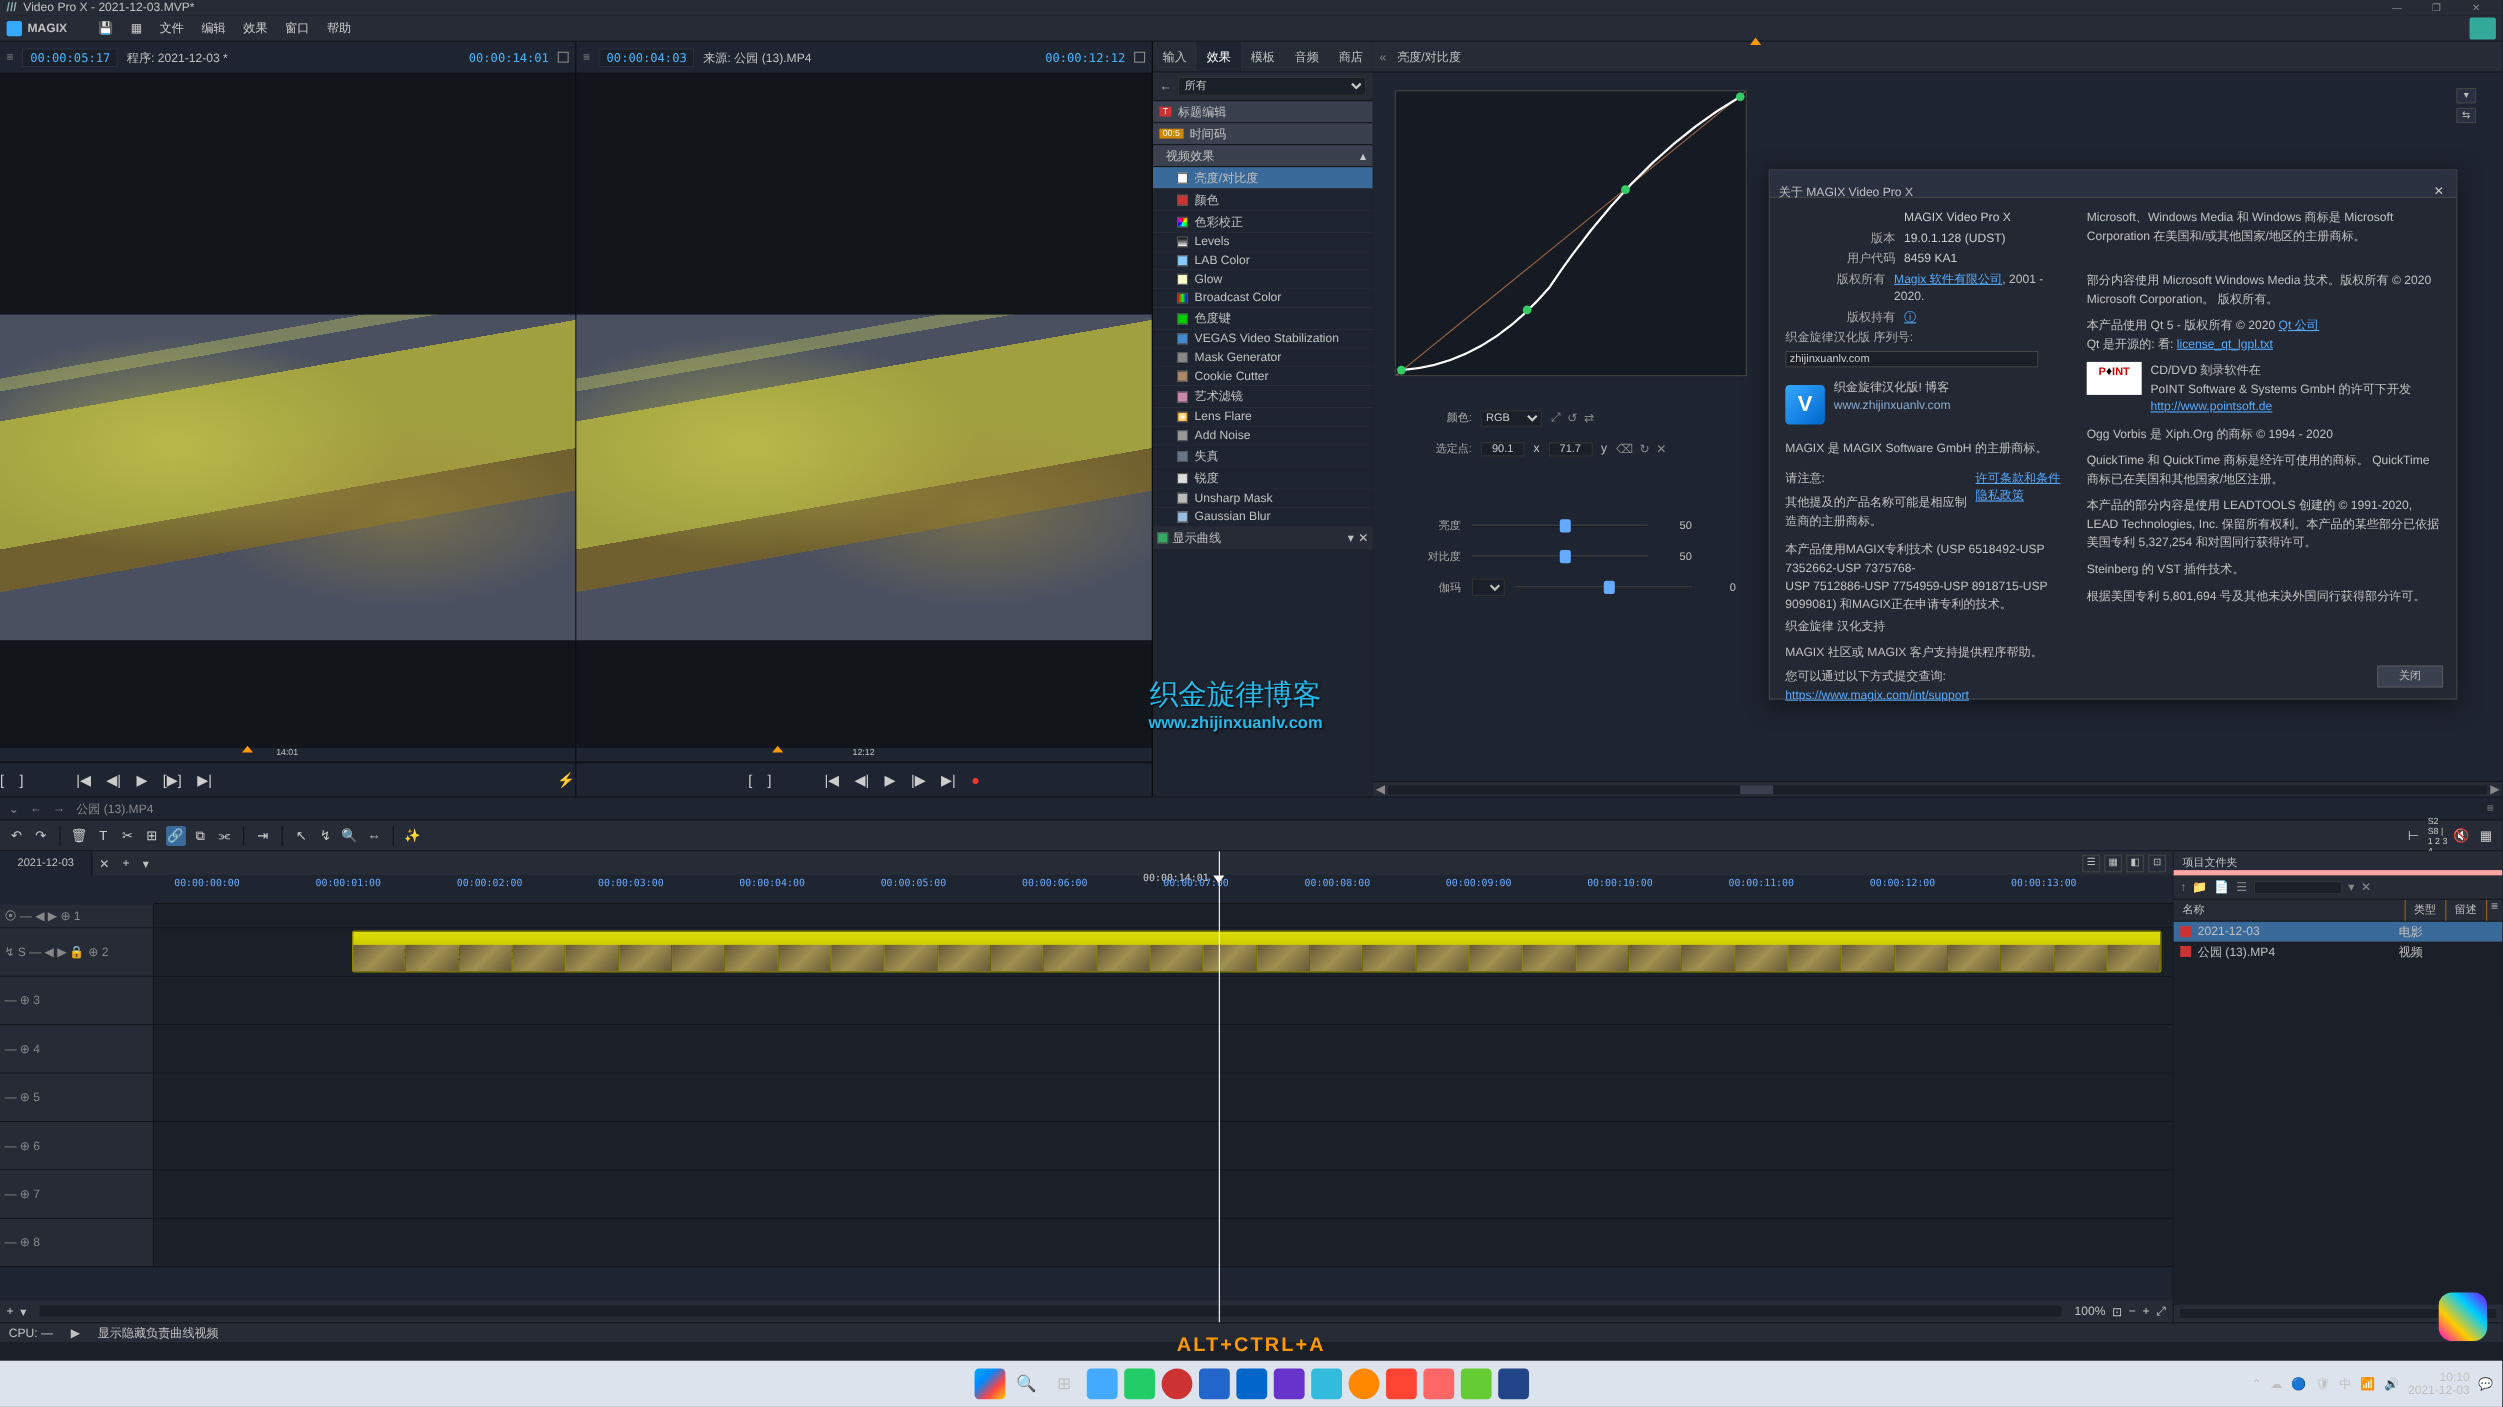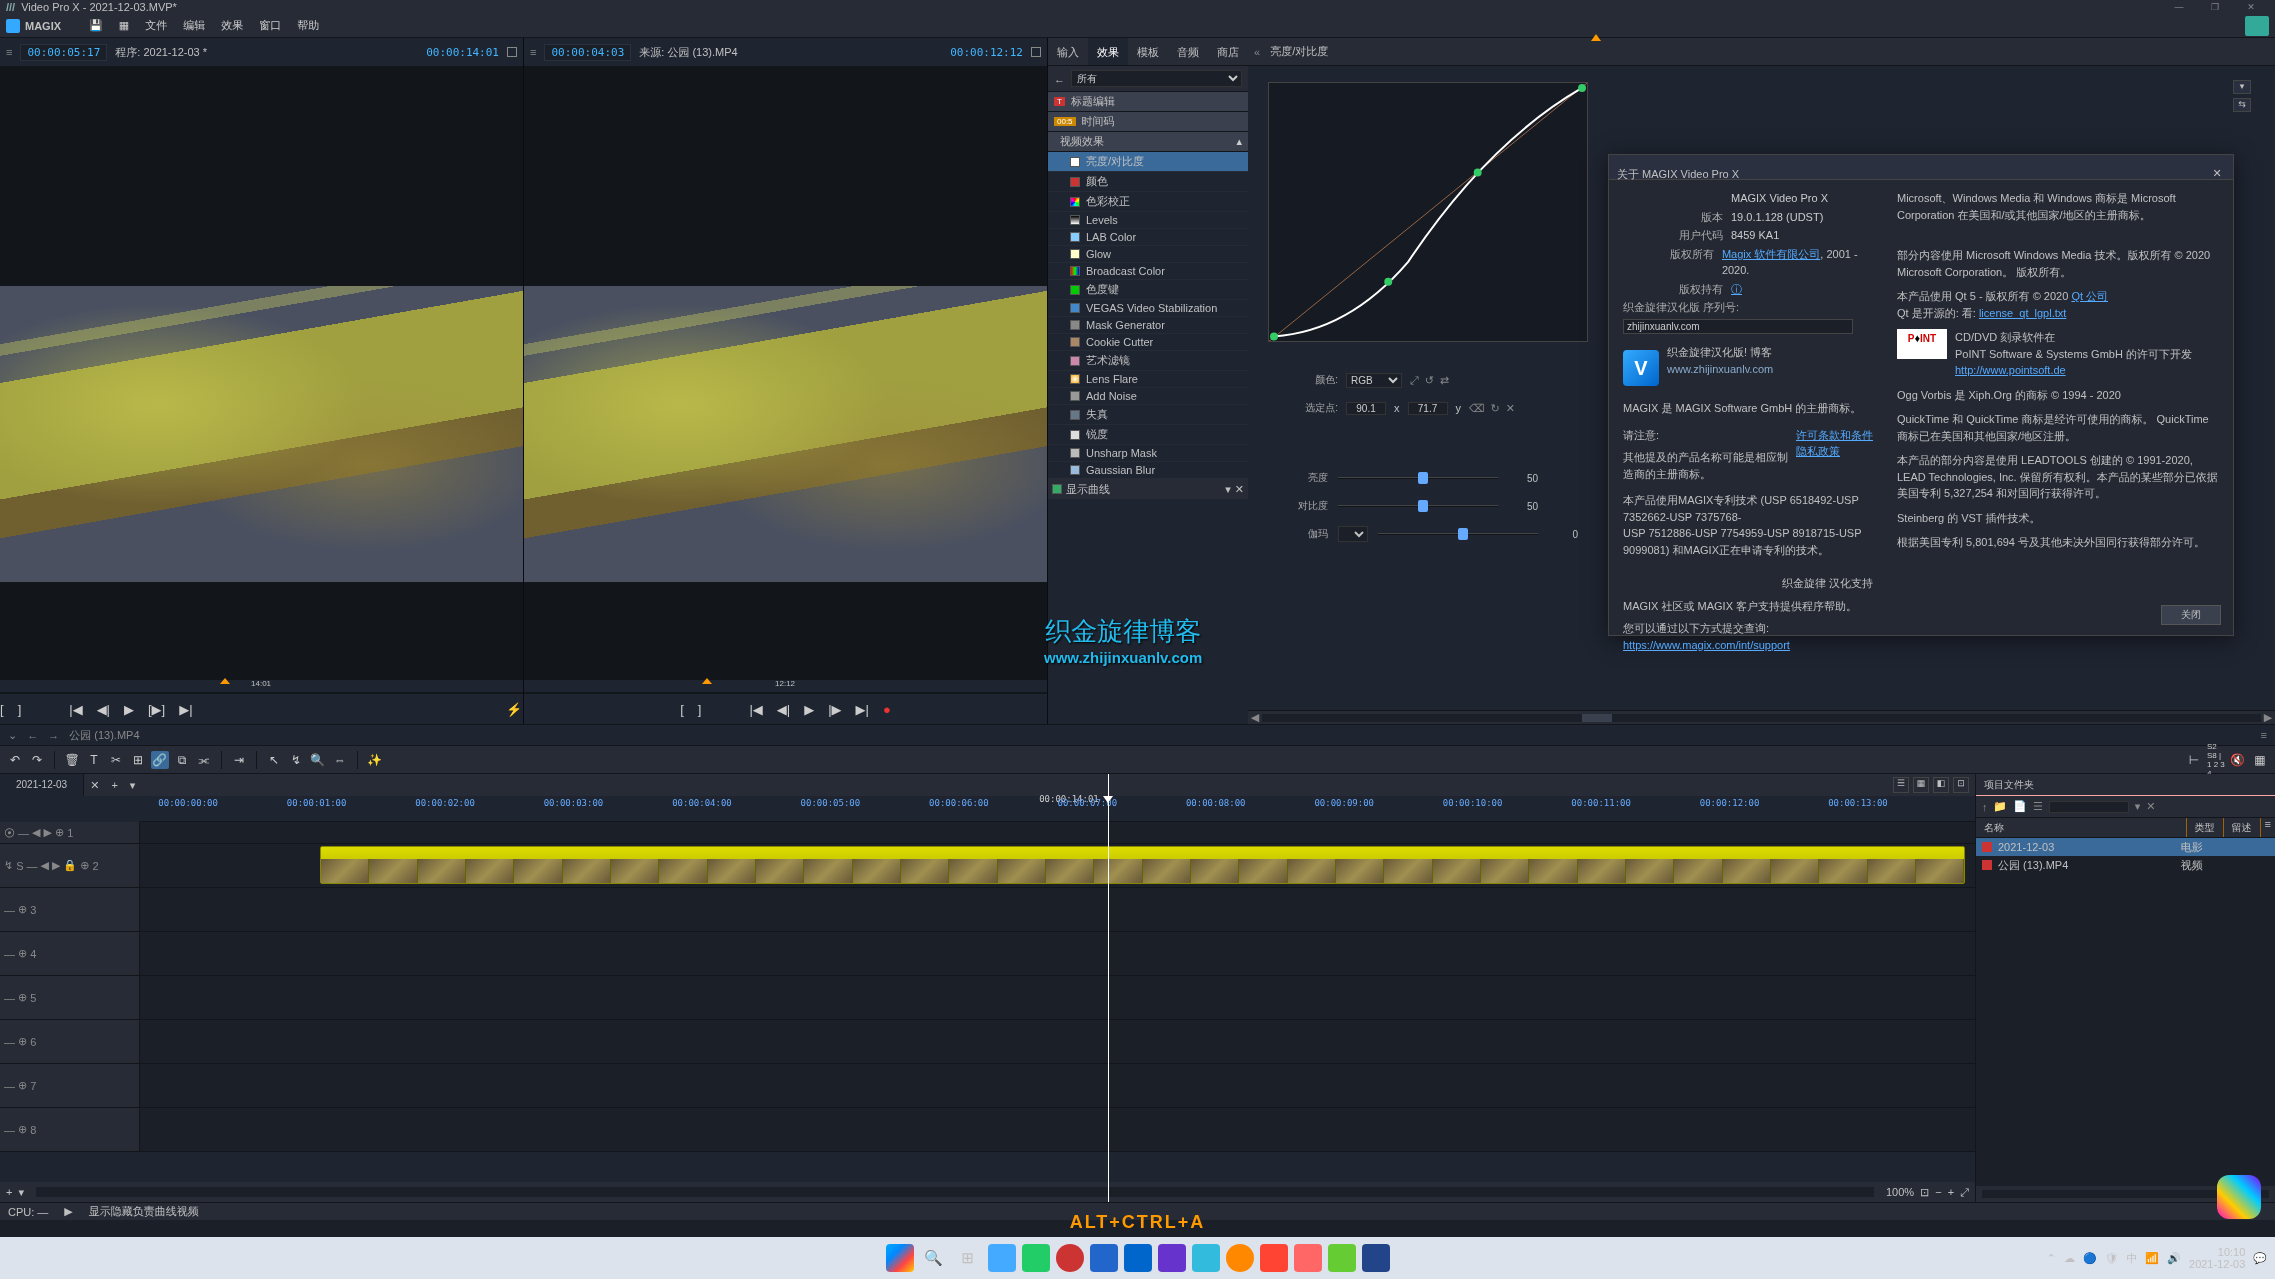--- a/index.html
+++ b/index.html
@@ -110,21 +110,21 @@
 .track-hdr{width:140px;background:#262b36;border-right:1px solid #121519;display:flex;align-items:center;padding:0 4px;gap:3px;font-size:9px}
 .track-hdr span{color:#888}
 .track-body{flex:1;background:#1a1f28;position:relative}
 .clip{position:absolute;top:2px;left:180px;right:10px;height:38px;background:linear-gradient(#dd0,#aa0);border:1px solid #880;border-radius:2px;overflow:hidden}
 .clip .lbl{position:absolute;top:12px;left:4px;font-size:13px;color:#330}
 .clip .thumbs{position:absolute;top:12px;left:0;right:0;height:24px;display:flex}
 .clip .thumbs div{flex:1;background:linear-gradient(135deg,#685838,#a09050,#685838);border-right:1px solid #660}
 .tl-foot{height:20px;background:#262b36;display:flex;align-items:center;padding:0 6px;gap:6px}
 .tl-foot .right{margin-left:auto;display:flex;gap:6px;align-items:center;font-size:9px}
 .media{width:300px;background:#1e2430;border-left:1px solid #121519;display:flex;flex-direction:column}
-.media-hd{height:22px;background:#262b36;padding:0 8px;line-height:22px;font-size:10px;border-bottom:1px solid #fca5a5}
+.media-hd{height:22px;background:#262b36;padding:0 8px;line-height:22px;font-size:10px;border-bottom:5px solid #fca5a5}
 .media-tb{height:22px;background:#262b36;display:flex;align-items:center;gap:6px;padding:0 6px;border-bottom:1px solid #121519}
 .media-tb span{color:#888;font-size:11px}
 .media-tb input{flex:1;background:#1a1f28;border:1px solid #333;color:#ccc;font-size:9px;max-width:80px}
 .media-cols{height:20px;background:#262b36;display:flex;border-bottom:1px solid #121519}
 .media-cols .c{padding:0 8px;line-height:20px;font-size:10px;border-right:1px solid #a16207}
 .media-list{flex:1;background:#1a1f28}
 .media-list .row{height:18px;display:flex;align-items:center;padding:0 6px;gap:6px;font-size:10px}
 .media-list .row.sel{background:#3a6a9a}
 .media-list .icon{width:10px;height:10px}
 .status{height:18px;background:#262b36;display:flex;align-items:center;padding:0 8px;gap:16px;font-size:9px;border-top:1px solid #121519}
@@ -686,21 +686,21 @@
           <div style="color:#8ac">www.zhijinxuanlv.com</div>
         </div>
       </div>
       <div style="margin-top:14px">MAGIX 是 MAGIX Software GmbH 的主册商标。</div>
       <div style="margin-top:10px"><span>请注意:</span>
         <span style="float:right"><a>许可条款和条件</a><br><a>隐私政策</a></span>
       </div>
       <div style="margin-top:6px">其他提及的产品名称可能是相应制造商的主册商标。</div>
       <div style="margin-top:10px">本产品使用MAGIX专利技术 (USP 6518492-USP 7352662-USP 7375768-</div>
       <div>USP 7512886-USP 7754959-USP 8918715-USP 9099081) 和MAGIX正在申请专利的技术。</div>
-      <div style="margin-top:17px;text-align:right">织金旋律 汉化支持</div>
+      <div style="margin-top:4px;text-align:left">织金旋律 汉化支持</div>
       <div style="margin-top:6px">MAGIX 社区或 MAGIX 客户支持提供程序帮助。</div>
       <div style="margin-top:6px">您可以通过以下方式提交查询:</div>
       <a>https://www.magix.com/int/support</a>
     </div>
     <div class="about-col">
       <div>Microsoft、Windows Media 和 Windows 商标是 Microsoft Corporation 在美国和/或其他国家/地区的主册商标。</div>
       <div style="margin-top:24px">部分内容使用 Microsoft Windows Media 技术。版权所有 © 2020 Microsoft Corporation。 版权所有。</div>
       <div style="margin-top:8px"><span>本产品使用 Qt 5 - 版权所有 © 2020</span> <a>Qt 公司</a></div>
       <div><span>Qt 是开源的:  看:</span> <a>license_qt_lgpl.txt</a></div>
       <div style="margin-top:8px;display:flex;gap:8px">

